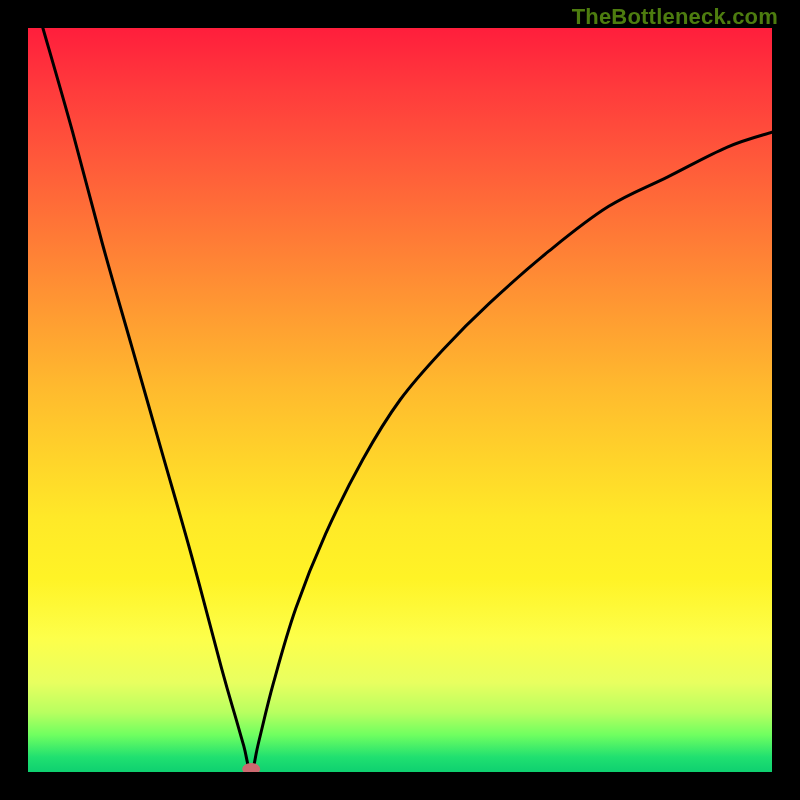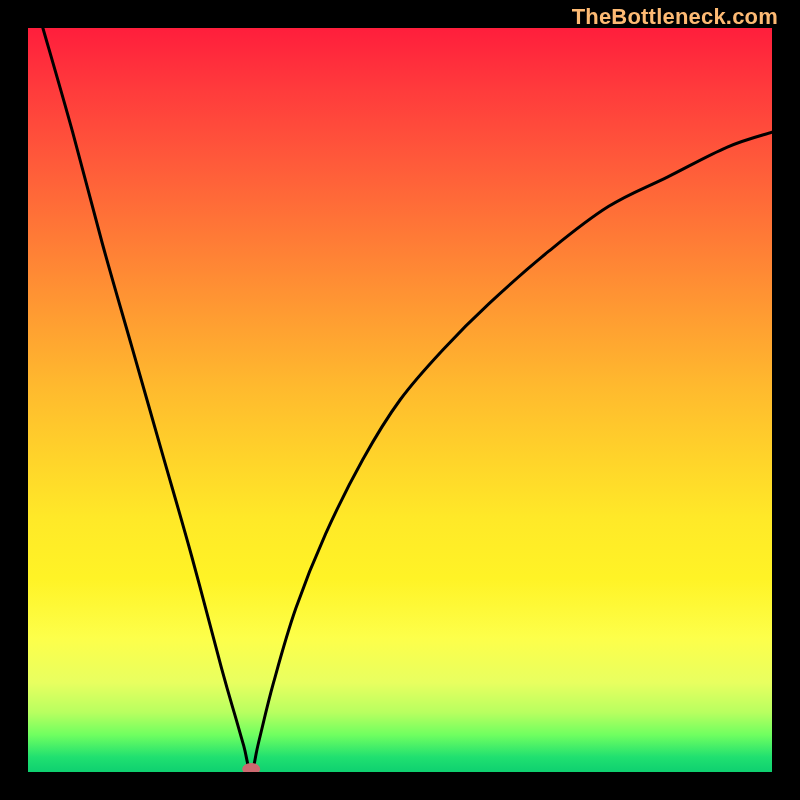--- a/index.html
+++ b/index.html
@@ -43,21 +43,21 @@
   }
   .plot-area svg {
     position: absolute;
     left: 0;
     top: 0;
   }
   .watermark {
     position: absolute;
     top: 4px;
     right: 22px;
-    color: #fdba74;
+    color: #4d7c0f;
     font-size: 22px;
     font-weight: 600;
     letter-spacing: 0.2px;
     white-space: nowrap;
   }
 </style>
 </head>
 <body>
 
 <div class="container">

